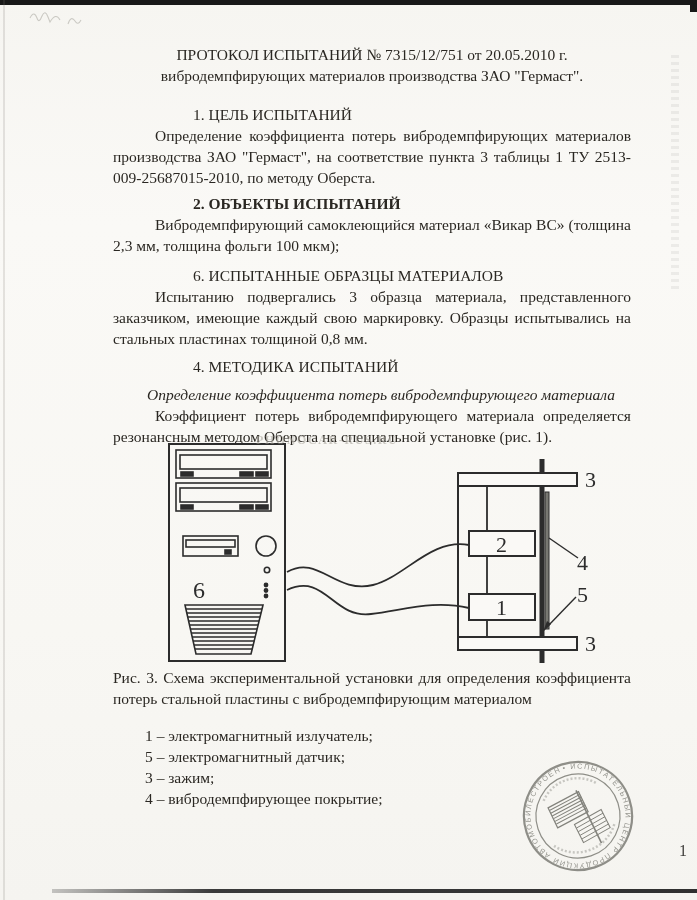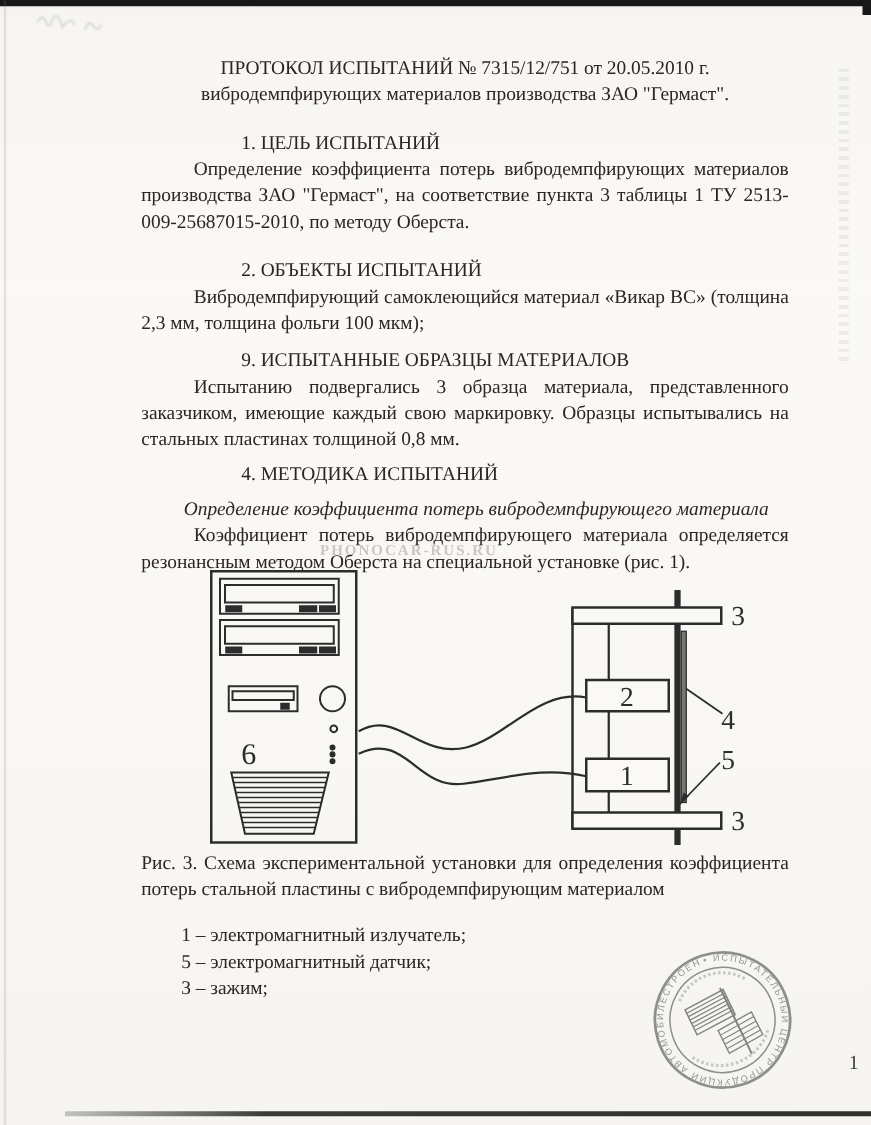--- a/index.html
+++ b/index.html
@@ -12,21 +12,21 @@
         background:linear-gradient(90deg,rgba(45,45,45,.25),#3a3a3a 25%,#303030);}
   .scan-edge-left{position:absolute;left:3px;top:0;bottom:0;width:2px;background:rgba(120,118,112,.18);}
   .smudge-tl{position:absolute;left:26px;top:6px;opacity:.4;filter:blur(.7px);}
   .bleed-right{position:absolute;right:18px;top:55px;width:8px;height:235px;opacity:.10;
         background:repeating-linear-gradient(180deg,#777 0 3px,transparent 3px 7px);filter:blur(.6px);}
   .content{position:absolute;left:113px;top:44px;width:518px;font-size:15.5px;line-height:21px;}
   .title-line{text-align:center;}
   .sec{margin-left:80px;}
   .m-h1{margin-top:18px;}
   .m-p1{margin-top:15px;}
-  .m-h2{margin-top:18px;}
+  .m-h2{margin-top:5px;font-weight:bold;}
   .m-p2{margin-top:12px;}
   .m-h3{margin-top:9px;}
   .m-p3{margin-top:13px;}
   .m-h4{margin-top:7px;}
   .para{margin:0;text-align:justify;text-indent:42px;}
   .subsec-italic{font-style:italic;text-indent:34px;margin-top:7px;}
   .figure-svg{display:block;margin-top:-5px;}
   .caption{margin-top:3px;text-align:justify;}
   .legend{margin:0;padding:0;list-style:none;}
   .legend li{padding-left:32px;}
@@ -54,21 +54,21 @@
 
     <div class="title-line">ПРОТОКОЛ ИСПЫТАНИЙ № 7315/12/751 от 20.05.2010 г.</div>
     <div class="title-line">вибродемпфирующих материалов производства ЗАО "Гермаст".</div>
 
     <div class="sec m-h1">1.  ЦЕЛЬ ИСПЫТАНИЙ</div>
     <p class="para m-p1">Определение коэффициента потерь вибродемпфирующих материалов производства ЗАО "Гермаст", на соответствие пункта 3 таблицы 1 ТУ 2513-009-25687015-2010, по методу Оберста.</p>
 
     <div class="sec m-h2">2. ОБЪЕКТЫ ИСПЫТАНИЙ</div>
     <p class="para m-p2">Вибродемпфирующий самоклеющийся материал «Викар ВС» (толщина 2,3 мм, толщина фольги 100 мкм);</p>
 
-    <div class="sec m-h3">9. ИСПЫТАННЫЕ ОБРАЗЦЫ МАТЕРИАЛОВ</div>
+    <div class="sec m-h3">6. ИСПЫТАННЫЕ ОБРАЗЦЫ МАТЕРИАЛОВ</div>
     <p class="para m-p3">Испытанию подвергались 3 образца материала, представленного заказчиком, имеющие каждый свою маркировку. Образцы испытывались на стальных пластинах толщиной 0,8 мм.</p>
 
     <div class="sec m-h4">4. МЕТОДИКА ИСПЫТАНИЙ</div>
     <p class="para subsec-italic">Определение коэффициента потерь вибродемпфирующего материала</p>
     <p class="para" style="margin-top:0;">Коэффициент потерь вибродемпфирующего материала определяется резонансным методом Оберста на специальной установке (рис. 1).</p>
 
     <svg class="figure-svg" width="518" height="222" viewBox="0 0 518 222" fill="none" stroke="#2c2c2c" stroke-width="1.6" style="font-family:&quot;Liberation Serif&quot;,serif;">
 
       <g>
         <rect x="56" y="2" width="116" height="217" stroke-width="2"></rect>
@@ -140,20 +140,21 @@
         <text x="464" y="160" font-size="22" fill="#2c2c2c" stroke="none">5</text>
       </g>
     </svg>
 
     <p class="caption">Рис. 3. Схема экспериментальной установки для определения коэффициента потерь стальной пластины с вибродемпфирующим материалом</p>
 
     <ul class="legend">
       <li>1 – электромагнитный излучатель;</li>
       <li>5 – электромагнитный датчик;</li>
       <li>3 – зажим;</li>
+      <li>4 – вибродемпфирующее покрытие;</li>
     </ul>
   </div>
 
   <div class="watermark">PHONOCAR-RUS.RU</div>
 
   <svg class="stamp" width="132" height="130" viewBox="0 0 132 130">
     <g transform="rotate(-18 66 63)" stroke="#7d7d76" fill="none" opacity="0.85">
       <circle cx="66" cy="63" r="54" stroke-width="2.2"></circle>
       <circle cx="66" cy="63" r="42" stroke-width="1.2"></circle>
       <path id="stampRing" d="M66,15.5 a47.5,47.5 0 1 1 -0.1,0" stroke="none"></path>

